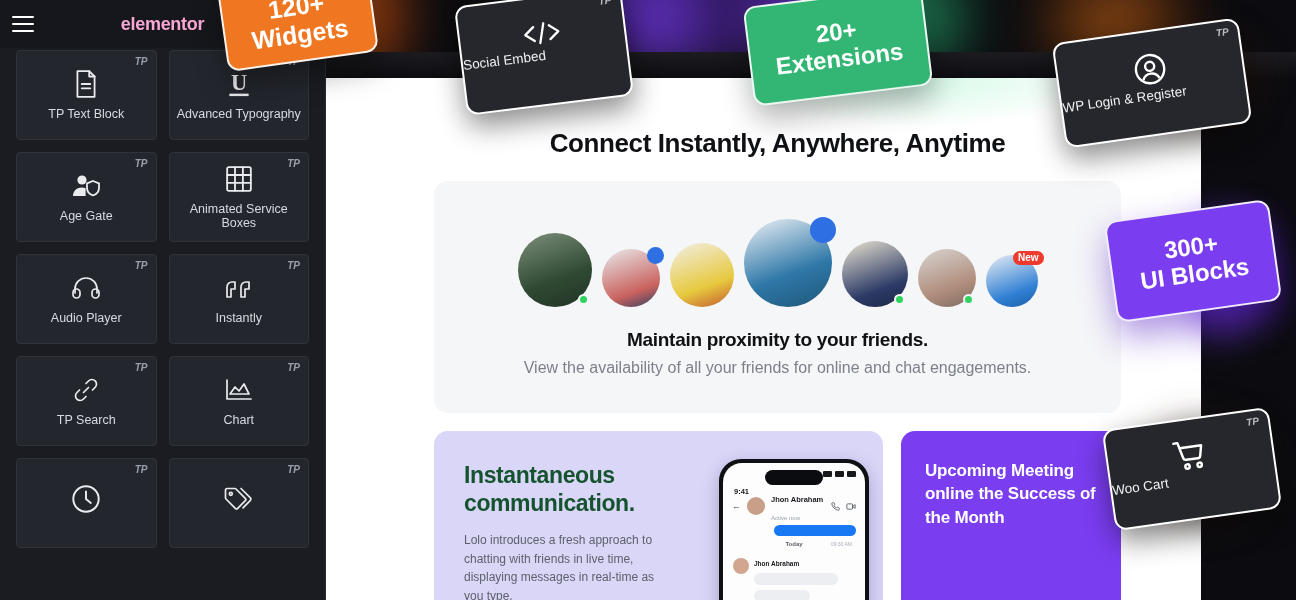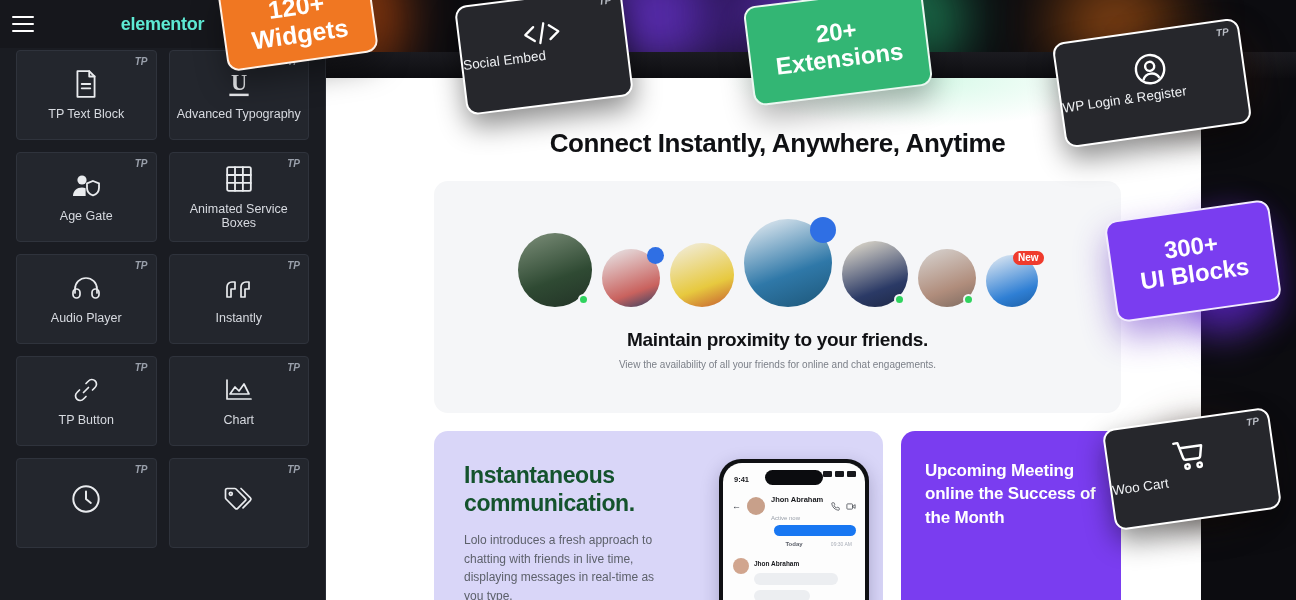--- a/index.html
+++ b/index.html
@@ -21,21 +21,21 @@
   .blob.amber  { width:170px; height:120px; left:1030px; top:-40px; background:radial-gradient(circle at 50% 55%, #b05a1c 0%, #4a2408 60%, rgba(20,10,4,0) 78%); }
   .hero-shelf { position:absolute; left:0; right:0; top:52px; height:26px;
      background:linear-gradient(180deg,#1b1b20 0%, #141418 55%, #0d0d11 100%); }
 
   
   .sidebar { position:absolute; left:0; top:0; width:326px; height:600px;
      background:#1a1c22; border-right:1px solid #2a2d35; z-index:6; }
   .sb-top { height:48px; background:#16171c; display:flex; align-items:center; position:relative; }
   .hamburger { width:22px; height:16px; margin-left:12px; display:flex; flex-direction:column; justify-content:space-between; cursor:pointer; }
   .hamburger i { display:block; height:2.4px; background:#fff; border-radius:2px; }
-  .brand { position:absolute; left:0; right:0; text-align:center; color:#5eead4;
+  .brand { position:absolute; left:0; right:0; text-align:center; color:#f9a8d4;
      font-weight:800; font-size:18px; letter-spacing:-.3px; pointer-events:none; }
   .sb-search-wrap { padding:12px 16px 10px; }
   .sb-search { height:34px; border:1px solid #343842; border-radius:4px; background:#1d2027;
      display:flex; align-items:center; padding:0 10px; gap:8px; }
   .sb-search svg { flex:0 0 auto; }
   .sb-search input { background:transparent; border:0; outline:0; color:#c9ccd4;
      font-size:12.5px; font-style:italic; font-family:"Liberation Sans", sans-serif; width:100%; }
   .sb-search input::placeholder { color:#8a8f9b; font-style:italic; }
 
   .widget-grid { padding:2px 16px 0; display:grid; grid-template-columns:1fr 1fr; gap:12px 12px; }
@@ -59,32 +59,32 @@
      height:232px; padding-top:26px; }
   .avatar-row { display:flex; align-items:flex-end; justify-content:center; gap:10px; height:100px; }
   .av { position:relative; border-radius:50%; overflow:visible; }
   .av .ring { border-radius:50%; overflow:hidden; background:#e6e7ea; }
   .dot { position:absolute; border-radius:50%; }
   .dot.green { background:#2fd35e; border:2px solid #f5f6f8; }
   .dot.blue  { background:#2f6fe4; }
   .newbadge { position:absolute; right:-6px; top:-4px; background:#ef3b2d; color:#fff;
      font-size:10px; font-weight:700; border-radius:9px; padding:2px 5px; line-height:1; }
   .friends-head { text-align:center; font-size:19px; font-weight:700; color:#101114; margin-top:22px; letter-spacing:-.3px; }
-  .friends-sub { text-align:center; font-size:10px; color:#7c8089; margin-top:8px; }
+  .friends-sub { text-align:center; font-size:16px; color:#7c8089; margin-top:8px; }
 
   .bottom-row { display:flex; gap:18px; margin:18px 80px 0; }
   .card-lilac { flex:1 1 auto; width:434px; background:#d9d6f8; border-radius:14px; position:relative;
      height:230px; overflow:hidden; padding:30px 0 0 30px; }
   .card-lilac h3 { font-size:23px; line-height:1.22; font-weight:700; color:#14532d; letter-spacing:-.4px; width:210px; }
   .card-lilac p { margin-top:14px; width:196px; font-size:12px; line-height:1.55; color:#5d616b; }
   .phone { position:absolute; right:14px; top:28px; width:150px; height:210px; background:#0f1013;
      border-radius:22px 22px 6px 6px; padding:4px; box-shadow:0 6px 18px rgba(20,15,60,.25); }
   .phone .screen { background:#fdfdfd; border-radius:19px 19px 4px 4px; width:100%; height:100%; position:relative; overflow:hidden; }
   .notch { position:absolute; left:50%; transform:translateX(-50%); top:7px; width:58px; height:15px; background:#0b0c0f; border-radius:10px; }
-  .st-time { position:absolute; left:11px; top:12px; font-size:7.5px; font-weight:700; color:#17181c; }
+  .st-time { position:absolute; left:11px; top:24px; font-size:7.5px; font-weight:700; color:#17181c; }
   .st-icons { position:absolute; right:9px; top:8px; display:flex; gap:3px; align-items:center; }
   .st-icons b { display:block; width:9px; height:6px; background:#17181c; border-radius:1px; }
   .ph-head { position:absolute; left:0; right:0; top:28px; height:30px; display:flex; align-items:center; padding:0 9px; gap:6px; }
   .ph-back { font-size:9px; color:#3d414a; }
   .ph-ava { width:18px; height:18px; border-radius:50%; background:#c8a08a; flex:0 0 auto; }
   .ph-name { font-size:7.5px; font-weight:700; color:#16171b; line-height:1.25; }
   .ph-status { font-size:6px; color:#9aa0aa; }
   .ph-actions { margin-left:auto; display:flex; gap:6px; color:#3d414a; }
   .bubble { position:absolute; border-radius:8px; }
   .bub-out { right:9px; top:62px; width:82px; height:11px; background:#1877f2; }
@@ -309,21 +309,21 @@
         </div>
         <div class="widget-card">
           <span class="tp">TP</span>
           <span class="wicon">
             <svg width="30" height="28" viewBox="0 0 28 28" stroke="#e9ebee" fill="none" stroke-width="1.7" stroke-linecap="round" stroke-linejoin="round">
               <path d="M11.5 16.5l5-5"></path>
               <path d="M14 7.5l2.5-2.5a4.6 4.6 0 1 1 6.5 6.5L20.5 14"></path>
               <path d="M14 20.5L11.5 23A4.6 4.6 0 1 1 5 16.5L7.5 14"></path>
             </svg>
           </span>
-          <span class="wlabel">TP Button</span>
+          <span class="wlabel">TP Search</span>
         </div>
         <div class="widget-card">
           <span class="tp">TP</span>
           <span class="wicon">
             <svg width="30" height="26" viewBox="0 0 30 26" stroke="#e9ebee" fill="none" stroke-width="1.7" stroke-linecap="round" stroke-linejoin="round">
               <path d="M3 3v19h24"></path>
               <path d="M6 17l5-7 4 4 5-7 5 10z"></path>
             </svg>
           </span>
           <span class="wlabel">Chart</span>

